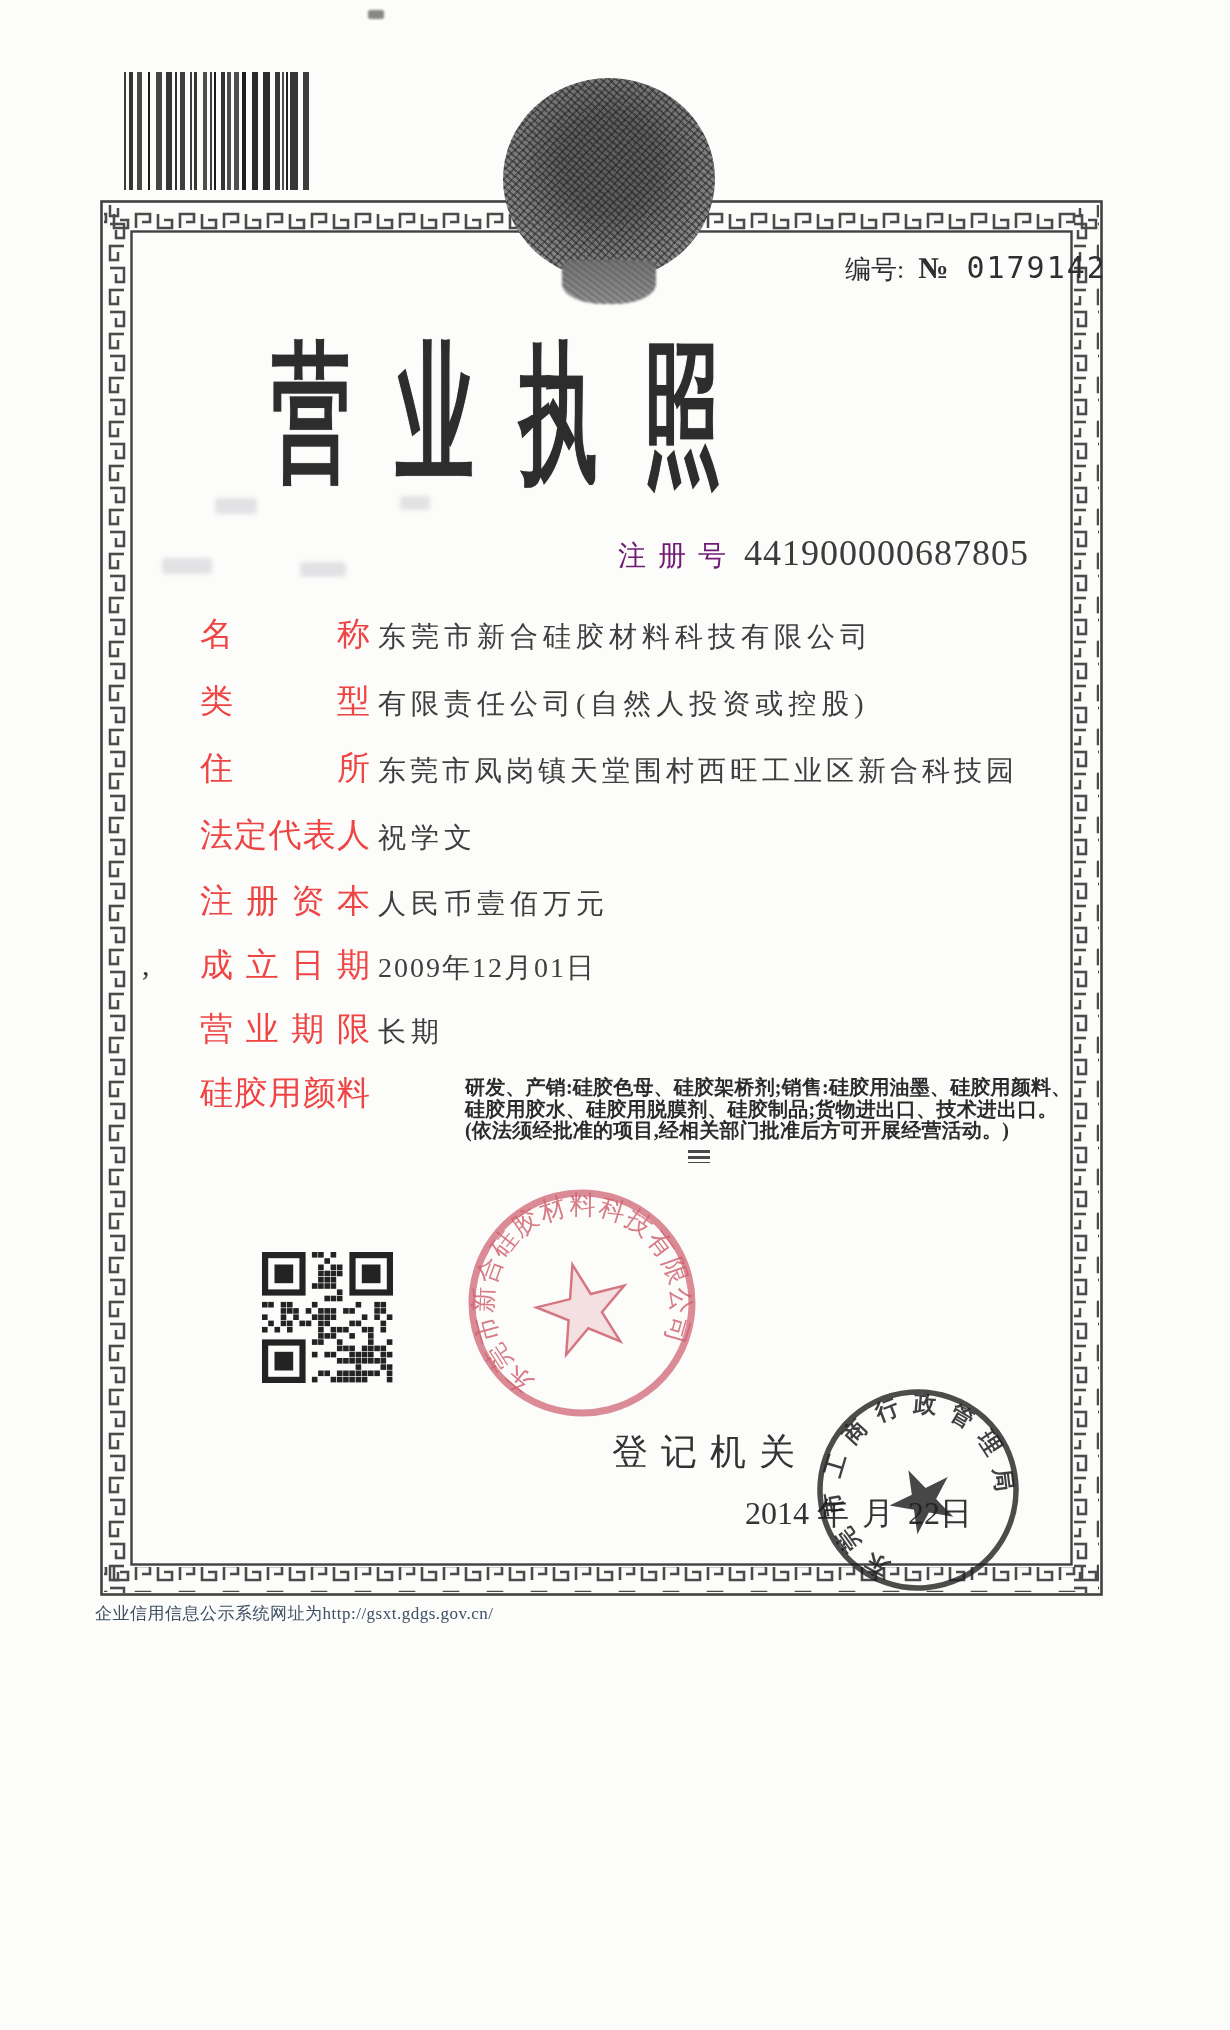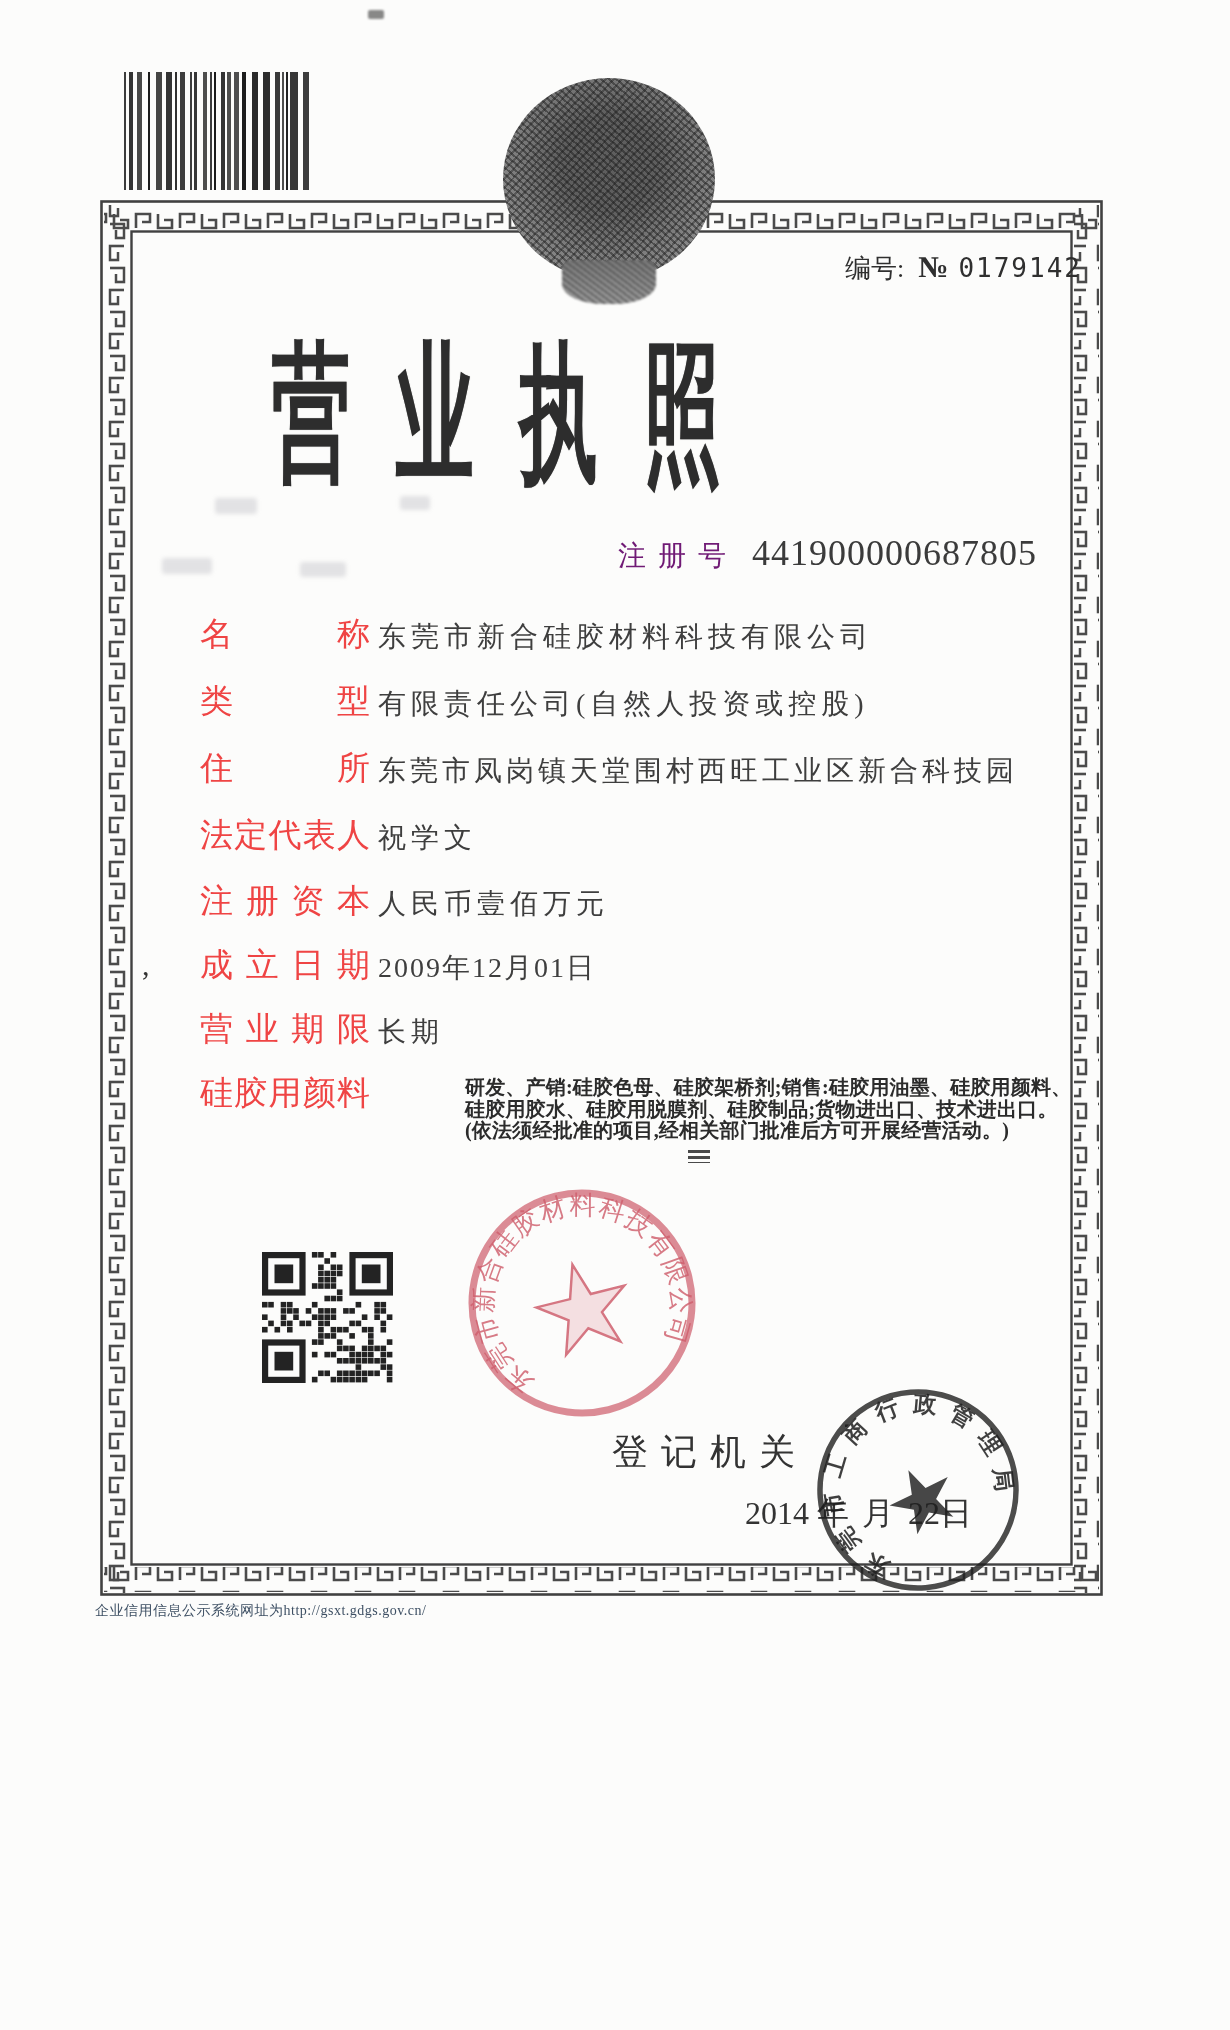--- a/index.html
+++ b/index.html
@@ -22,32 +22,32 @@
     background:
       repeating-linear-gradient(37deg, rgba(30,30,30,.4) 0 2px, rgba(255,255,255,0) 2px 5px),
       linear-gradient(#7b7b7b,#9a9a9a);}
 
   
   .border-svg{position:absolute;left:0;top:0;z-index:1;}
 
   
   .serial{position:absolute;left:845px;top:250px;z-index:3;font-size:26px;color:#2f2f2f;white-space:nowrap;}
   .serial .no-sym{font-weight:bold;font-size:30px;margin:0 10px 0 14px;}
-  .serial .digits{font-family:"DejaVu Sans Mono","Liberation Mono",monospace;font-size:26px;letter-spacing:2px;}
+  .serial .digits{font-family:"DejaVu Sans Mono","Liberation Mono",monospace;font-size:30px;letter-spacing:2px;margin-left:8px;}
 
   
   .title{position:absolute;left:272px;top:338px;z-index:3;line-height:1;white-space:nowrap;
     font-family:"Liberation Sans","DejaVu Sans",sans-serif;font-weight:bold;font-size:150px;
     letter-spacing:88px;color:#2d2d2d;transform:scaleX(.52);transform-origin:left top;
     text-shadow:0 0 1px rgba(20,20,20,.6);}
 
   
   .regline{position:absolute;left:618px;top:532px;z-index:3;white-space:nowrap;}
   .regline .reg-label{font-size:28px;letter-spacing:12px;color:#701a75;}
-  .regline .reg-num{font-size:36px;letter-spacing:1px;margin-left:14px;color:#3b3b3b;}
+  .regline .reg-num{font-size:36px;letter-spacing:1px;margin-left:6px;color:#3b3b3b;}
 
   
   .row{position:absolute;left:200px;width:890px;z-index:3;}
   .flabel{position:absolute;left:0;top:0;width:170px;font-size:33px;color:#ef4444;
     text-align:justify;text-align-last:justify;}
   .fvalue{position:absolute;left:178px;top:6px;font-size:28px;letter-spacing:5px;
     color:#3e3e3e;white-space:nowrap;}
   .row-scope .fvalue{left:265px;top:6px;width:608px;font-size:20px;line-height:21.5px;
     letter-spacing:.2px;font-weight:bold;color:#2b2b2b;white-space:normal;}
 
@@ -56,21 +56,21 @@
 
   
   .seal{position:absolute;z-index:5;}
   .seal text{font-family:"Liberation Serif","DejaVu Serif",serif;}
 
   
   .reg-org{position:absolute;left:612px;top:1428px;z-index:3;font-size:36px;letter-spacing:2px;color:#333;}
   .date-part{position:absolute;top:1492px;z-index:3;font-size:32px;color:#333;white-space:nowrap;}
 
   
-  .footer-left{position:absolute;left:95px;top:1602px;z-index:3;font-size:14px;letter-spacing:.5px;color:#3d4f63;}
+  .footer-left{position:absolute;left:95px;top:1602px;z-index:3;font-size:17px;letter-spacing:.5px;color:#3d4f63;}
   .footer-right{position:absolute;left:695px;top:1597px;width:410px;text-align:right;z-index:3;
     font-size:21px;letter-spacing:1px;color:#3f3f3f;}
 
   
   .smudge{position:absolute;z-index:2;background:rgba(95,95,110,.16);filter:blur(2px);border-radius:3px;}
   .smudge-dark{position:absolute;z-index:2;background:rgba(40,40,40,.55);filter:blur(.8px);border-radius:2px;}
   .stray-comma{position:absolute;left:142px;top:948px;z-index:3;font-size:30px;color:#333;}
   .scope-mark{position:absolute;left:688px;top:1150px;width:22px;height:13px;z-index:3;opacity:.85;
     background:repeating-linear-gradient(180deg,#2a2a2a 0 3px,transparent 3px 6px);}
 </style>

